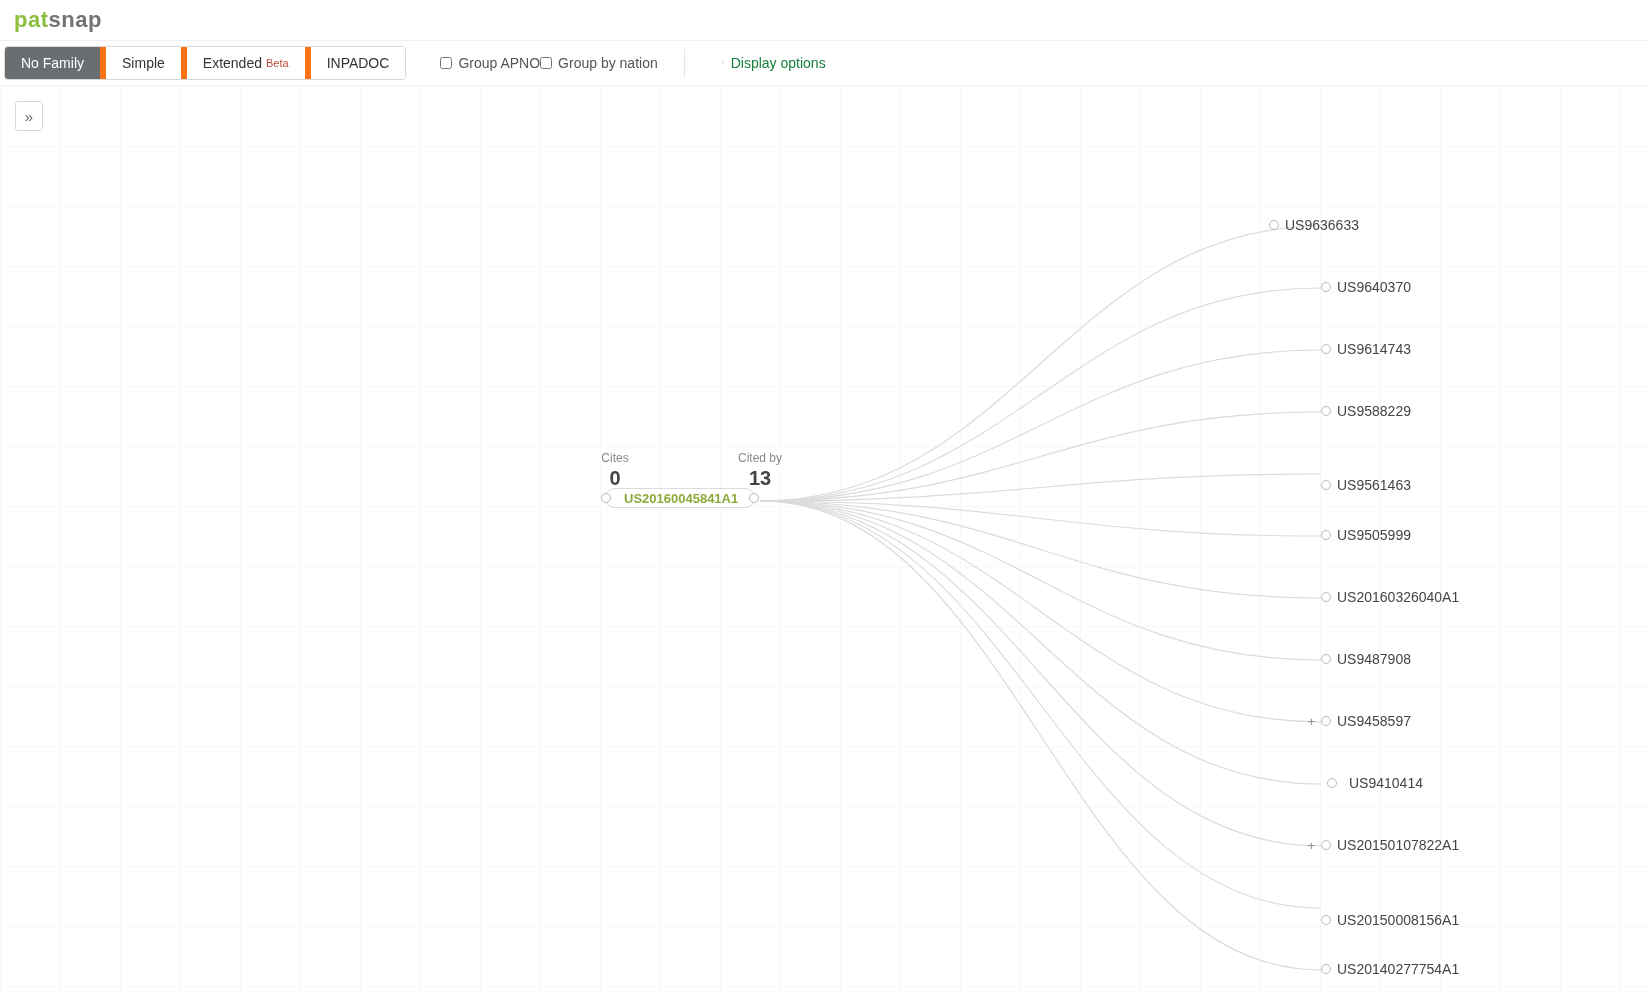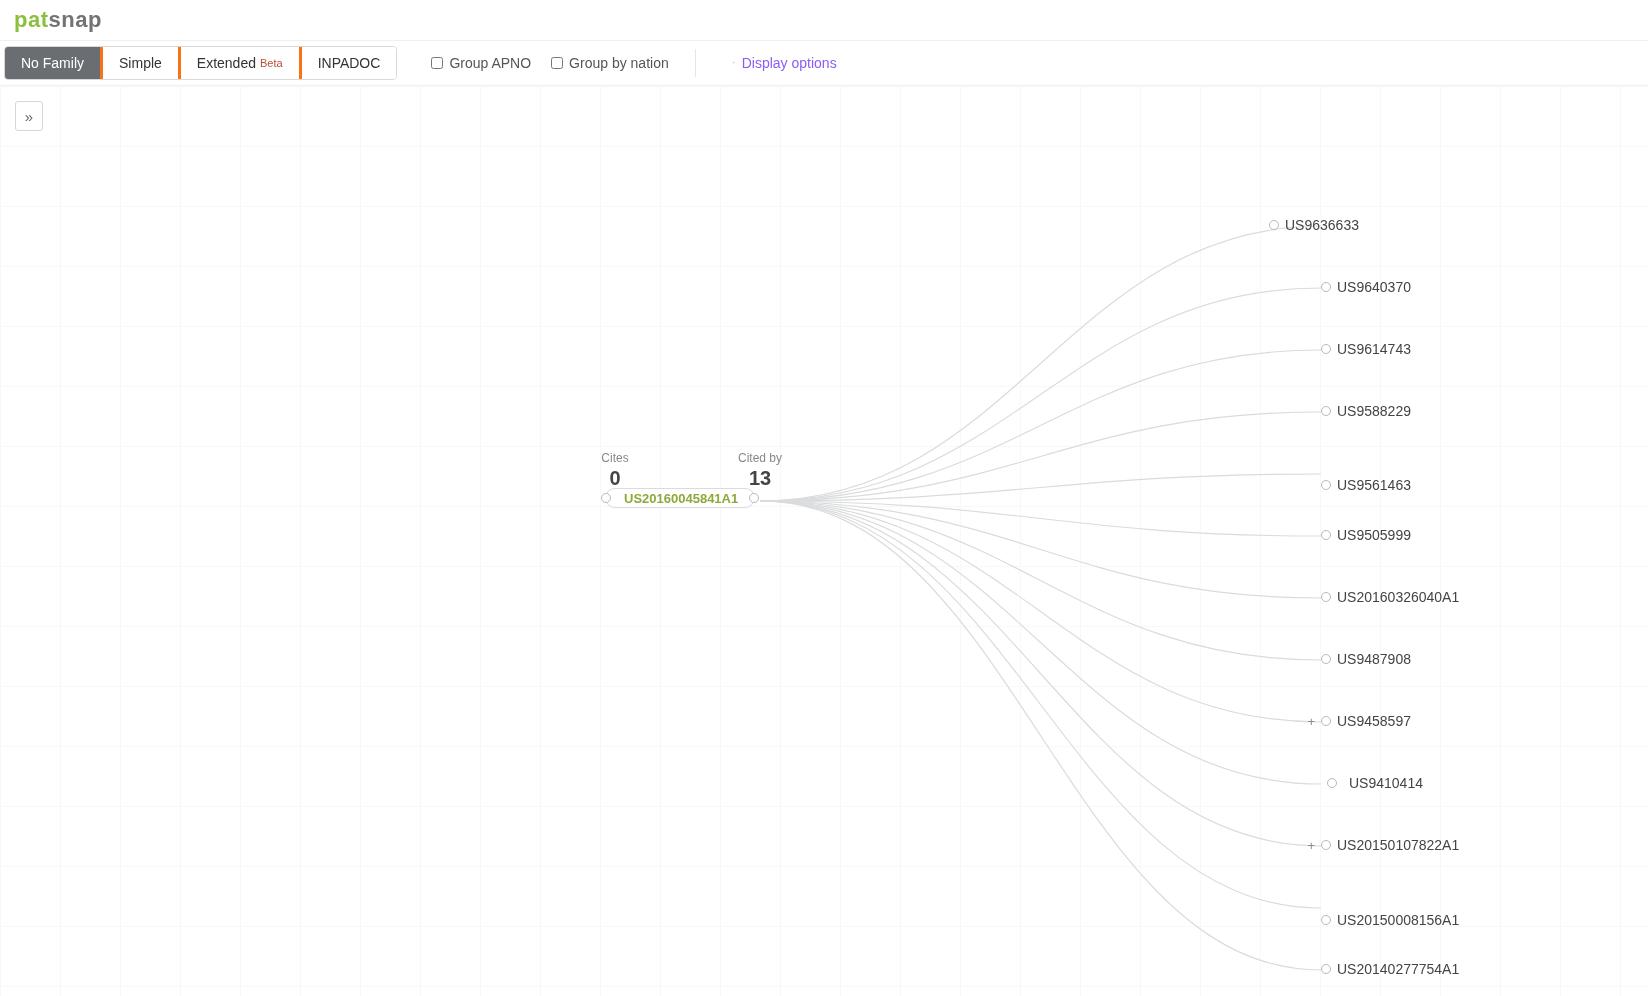--- a/index.html
+++ b/index.html
@@ -36,56 +36,55 @@
   .tabgroup {
     display: inline-flex;
     border: 1px solid #d7d9db;
     border-radius: 4px;
     overflow: hidden;
   }
   .tab {
     padding: 8px 16px;
     font-size: 14px;
     background: #fff;
-    border-right: 3px solid #f97316;
+    border-right: 6px solid #f97316;
     color: #333;
     cursor: pointer;
     display: flex;
     align-items: center;
     gap: 4px;
   }
   .tab:last-child { border-right: none; }
   .tab.active {
     background: #6a6e73;
     color: #fff;
   }
   .tab .beta {
     font-size: 11px;
     color: #b84b38;
     vertical-align: super;
   }
   .options {
     display: flex;
     align-items: flex-end;
     margin-left: 34px;
-    gap: 20px;
     color: #555;
     font-size: 14px;
   }
   .chk { display: flex; align-items: center; gap: 6px; cursor: pointer; }
   .chk input { width: 12px; height: 12px; }
   .divider {
     height: 28px;
     width: 1px;
     background: #e2e4e6;
     margin: 0 26px;
   }
   .display-opt {
     display: flex; align-items: center; gap: 6px;
-    color: #8b5cf6; cursor: pointer; font-size: 14px;
+    color: #15803d; cursor: pointer; font-size: 14px;
   }
   .gear-icon {
     width: 14px; height: 14px;
     display: inline-block;
   }
   .canvas {
     position: relative;
     width: 1648px;
     height: 918px;
     background:

